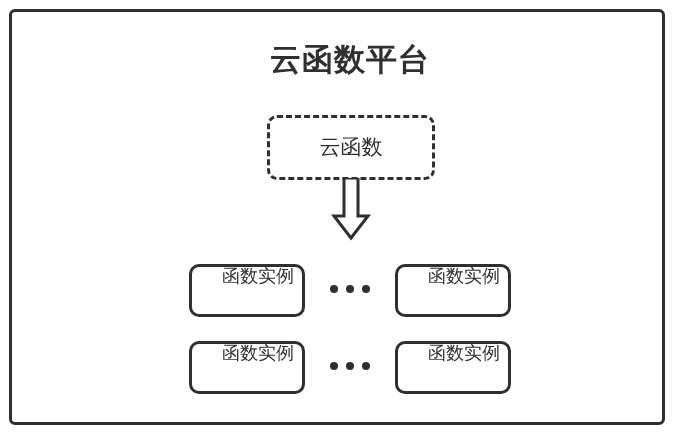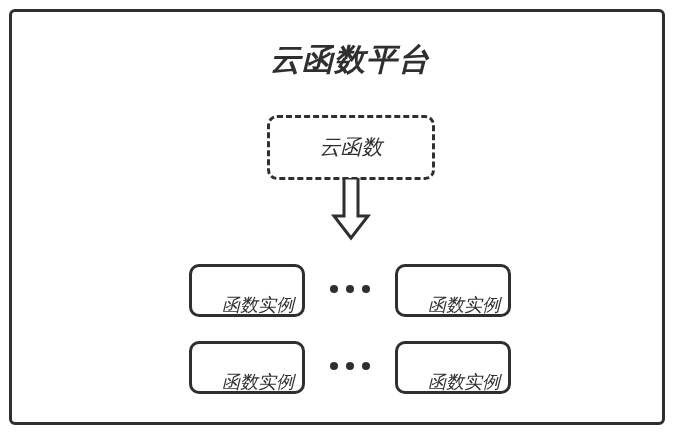--- a/index.html
+++ b/index.html
@@ -19,21 +19,20 @@
   #platform-frame {
     position: absolute;
     left: 9px;
     top: 9px;
     width: 656px;
     height: 416px;
     box-sizing: border-box;
     border: 3px solid #2f2f2f;
     border-radius: 6px;
     background: #ffffff;
-    font-style: italic;
   }
   
   #platform-title {
     position: absolute;
     left: 0;
     top: 28px;
     width: 676px;
     text-align: center;
     font-size: 31px;
     font-weight: bold;
@@ -84,21 +83,21 @@
   #instance-row-1 { top: 251px; }
   #instance-row-2 { top: 328px; }
   .instance-box {
     width: 116px;
     height: 53px;
     box-sizing: border-box;
     border: 3px solid #2f2f2f;
     border-radius: 10px;
     background: #ffffff;
     display: flex;
-    align-items: flex-end;
+    align-items: flex-start;
     justify-content: center;
     padding-left: 22px;
   }
   .instance-box .box-label {
     font-size: 18px;
     color: #2f2f2f;
     line-height: 1;
     white-space: nowrap;
   }
   .ellipsis-group {

